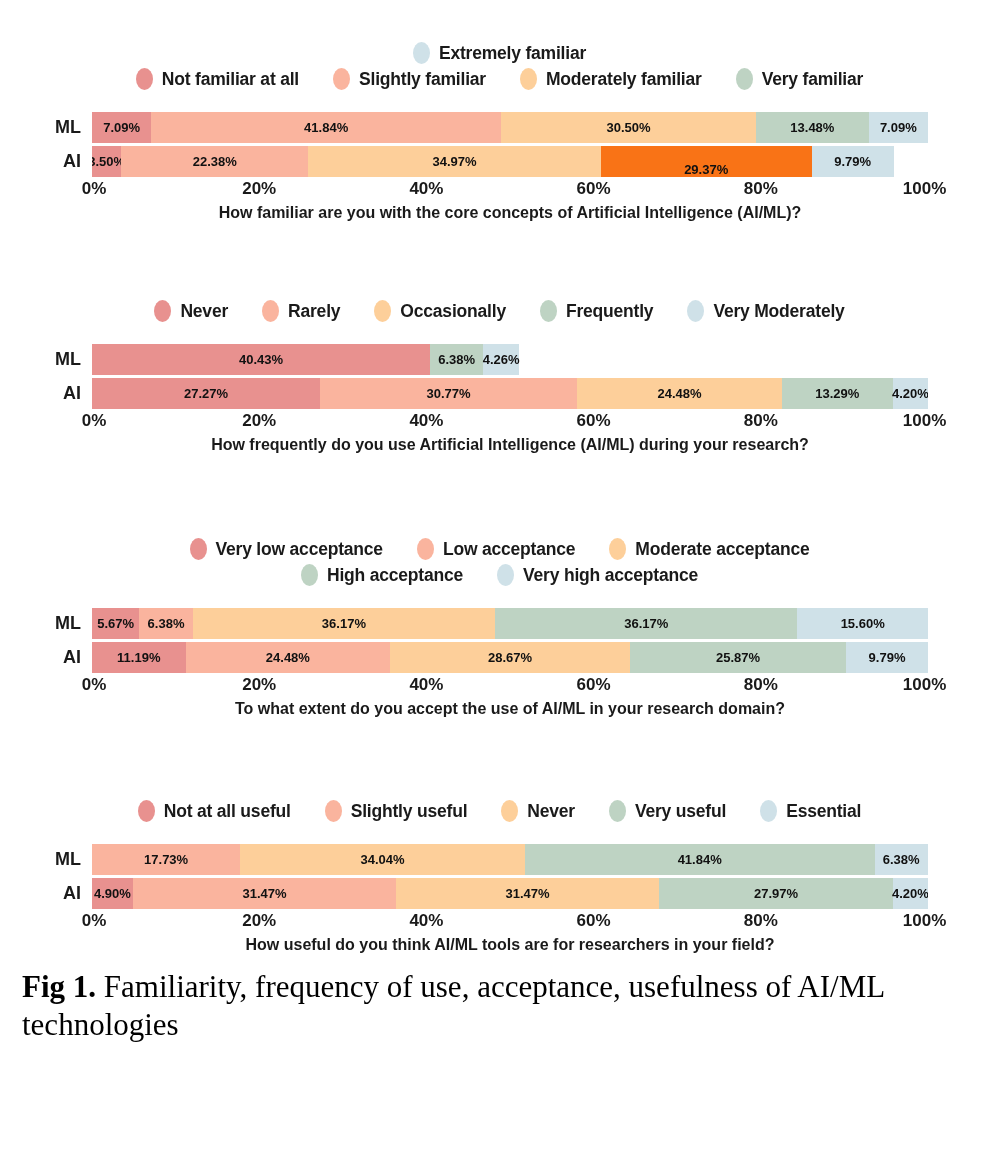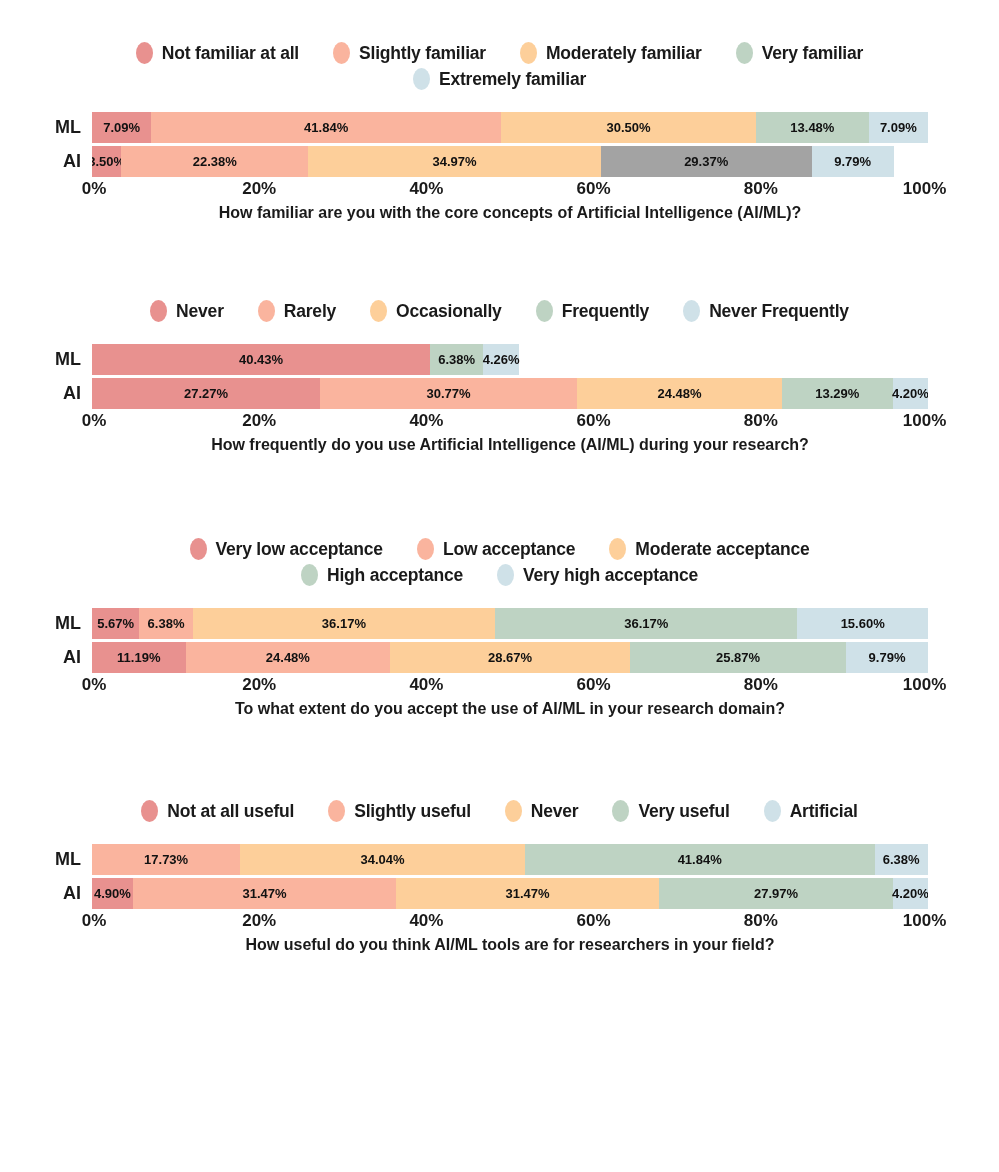--- a/index.html
+++ b/index.html
@@ -151,42 +151,42 @@
 </style>
 </head>
 <body>
 
 <div class="figure">
   <div id="panels">
       <div class="panel" style="padding-top: 42px; padding-bottom: 44px;">
         <div class="legend">
           <div class="legend-row">
             <div class="legend-item">
+              <span class="legend-swatch" style="background: rgb(207, 225, 232);"></span>
+              <span class="legend-label">Extremely familiar</span>
+            </div>
+          </div>
+          <div class="legend-row">
+            <div class="legend-item">
               <span class="legend-swatch" style="background: rgb(232, 145, 143);"></span>
               <span class="legend-label">Not familiar at all</span>
             </div>
             <div class="legend-item">
               <span class="legend-swatch" style="background: rgb(250, 180, 158);"></span>
               <span class="legend-label">Slightly familiar</span>
             </div>
             <div class="legend-item">
               <span class="legend-swatch" style="background: rgb(253, 207, 154);"></span>
               <span class="legend-label">Moderately familiar</span>
             </div>
             <div class="legend-item">
               <span class="legend-swatch" style="background: rgb(190, 211, 195);"></span>
               <span class="legend-label">Very familiar</span>
             </div>
           </div>
-          <div class="legend-row">
-            <div class="legend-item">
-              <span class="legend-swatch" style="background: rgb(207, 225, 232);"></span>
-              <span class="legend-label">Extremely familiar</span>
-            </div>
-          </div>
         </div>
         <div class="plot" style="margin-top: 22px;">
           <div class="rows">
             <div class="bar-row">
               <div class="row-label">ML</div>
               <div class="track">
                 <div class="seg" title="Not familiar at all: 7.09%" style="background: rgb(232, 145, 143); width: 59.2724px;">
                   <span>7.09%</span>
                 </div>
                 <div class="seg" title="Slightly familiar: 41.84%" style="background: rgb(250, 180, 158); width: 349.782px;">
@@ -208,21 +208,21 @@
               <div class="track">
                 <div class="seg" title="Not familiar at all: 3.50%" style="background: rgb(232, 145, 143); width: 29.26px;">
                   <span>3.50%</span>
                 </div>
                 <div class="seg" title="Slightly familiar: 22.38%" style="background: rgb(250, 180, 158); width: 187.097px;">
                   <span>22.38%</span>
                 </div>
                 <div class="seg" title="Moderately familiar: 34.97%" style="background: rgb(253, 207, 154); width: 292.349px;">
                   <span>34.97%</span>
                 </div>
-                <div class="seg" title="Very familiar: 29.37%" style="background: #a3a3a3; width: 211px;">
+                <div class="seg" title="Very familiar: 29.37%" style="background: #f97316; width: 211px; align-items: flex-end;">
                   <span>29.37%</span>
                 </div>
                 <div class="seg" title="Extremely familiar: 9.79%" style="background: rgb(207, 225, 232); width: 81.8444px;">
                   <span>9.79%</span>
                 </div>
               </div>
             </div>
           </div>
           <div class="axis">
             <span class="axis-tick" style="left: 0px; transform: translateX(-42%);">0%</span>
@@ -249,21 +249,21 @@
             <div class="legend-item">
               <span class="legend-swatch" style="background: rgb(253, 207, 154);"></span>
               <span class="legend-label">Occasionally</span>
             </div>
             <div class="legend-item">
               <span class="legend-swatch" style="background: rgb(190, 211, 195);"></span>
               <span class="legend-label">Frequently</span>
             </div>
             <div class="legend-item">
               <span class="legend-swatch" style="background: rgb(207, 225, 232);"></span>
-              <span class="legend-label">Never Frequently</span>
+              <span class="legend-label">Very Moderately</span>
             </div>
           </div>
         </div>
         <div class="plot" style="margin-top: 22px;">
           <div class="rows">
             <div class="bar-row">
               <div class="row-label">ML</div>
               <div class="track">
                 <div class="seg" title="Never: 40.43%" style="background: rgb(232, 145, 143); width: 337.995px;">
                   <span>40.43%</span>
@@ -403,21 +403,21 @@
             <div class="legend-item">
               <span class="legend-swatch" style="background: rgb(253, 207, 154);"></span>
               <span class="legend-label">Never</span>
             </div>
             <div class="legend-item">
               <span class="legend-swatch" style="background: rgb(190, 211, 195);"></span>
               <span class="legend-label">Very useful</span>
             </div>
             <div class="legend-item">
               <span class="legend-swatch" style="background: rgb(207, 225, 232);"></span>
-              <span class="legend-label">Artificial</span>
+              <span class="legend-label">Essential</span>
             </div>
           </div>
         </div>
         <div class="plot" style="margin-top: 22px;">
           <div class="rows">
             <div class="bar-row">
               <div class="row-label">ML</div>
               <div class="track">
                 <div class="seg" title="Slightly useful: 17.73%" style="background: rgb(250, 180, 158); width: 148.223px;">
                   <span>17.73%</span>
@@ -460,13 +460,16 @@
             <span class="axis-tick" style="left: 334.4px;">40%</span>
             <span class="axis-tick" style="left: 501.6px;">60%</span>
             <span class="axis-tick" style="left: 668.8px;">80%</span>
             <span class="axis-tick" style="left: 836px; transform: translateX(-58%);">100%</span>
           </div>
           <div class="xlabel">How useful do you think AI/ML tools are for researchers in your field?</div>
         </div>
       </div>
     </div>
 
+  <div class="caption">
+    <b>Fig 1.</b><span> Familiarity, frequency of use, acceptance, usefulness of AI/ML technologies</span>
+  </div>
 </div>
 
 </body></html>

